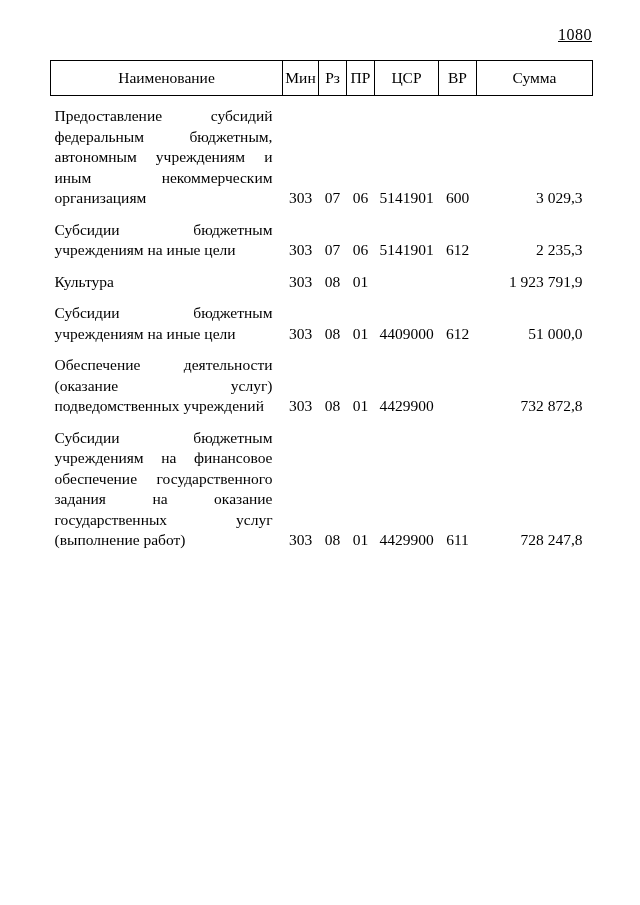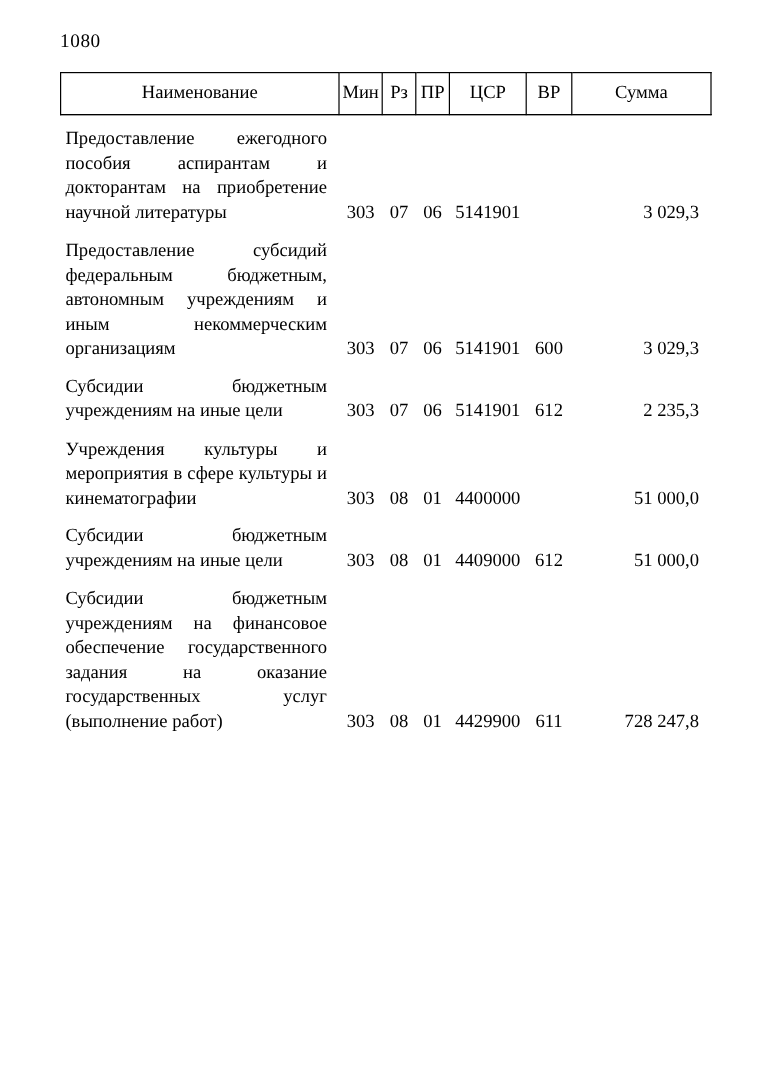--- a/index.html
+++ b/index.html
@@ -11,24 +11,25 @@
   }
   .page {
     position: relative;
     width: 640px;
     height: 905px;
     background: #ffffff;
     box-sizing: border-box;
     padding: 26px 48px 0 50px;
   }
   .page-number {
-    text-align: left;
+    text-align: right;
     font-size: 16px;
     margin: 0 0 16px 0;
     letter-spacing: 0.5px;
+    text-decoration: underline;
   }
   table.budget {
     border-collapse: collapse;
     table-layout: fixed;
     width: 542px;
     font-size: 15.5px;
   }
   table.budget thead th {
     border: 1.5px solid #000000;
     font-weight: normal;
@@ -82,63 +83,63 @@
         <th>Мин</th>
         <th>Рз</th>
         <th>ПР</th>
         <th>ЦСР</th>
         <th>ВР</th>
         <th>Сумма</th>
       </tr>
     </thead>
     <tbody>
         <tr>
-          <td class="c-name">Предоставление ежегодного пособия аспирантам и докторантам на приобретение научной литературы</td>
-          <td class="c-num c-min">303</td>
-          <td class="c-num c-rz">07</td>
-          <td class="c-num c-pr">06</td>
-          <td class="c-num c-csr">5141901</td>
-          <td class="c-num c-vr"></td>
-          <td class="c-sum">3 029,3</td>
-        </tr>
-        <tr>
           <td class="c-name">Предоставление субсидий федеральным бюджетным, автономным учреждениям и иным некоммерческим организациям</td>
           <td class="c-num c-min">303</td>
           <td class="c-num c-rz">07</td>
           <td class="c-num c-pr">06</td>
           <td class="c-num c-csr">5141901</td>
           <td class="c-num c-vr">600</td>
           <td class="c-sum">3 029,3</td>
         </tr>
         <tr>
           <td class="c-name">Субсидии бюджетным учреждениям на иные цели</td>
           <td class="c-num c-min">303</td>
           <td class="c-num c-rz">07</td>
           <td class="c-num c-pr">06</td>
           <td class="c-num c-csr">5141901</td>
           <td class="c-num c-vr">612</td>
           <td class="c-sum">2 235,3</td>
         </tr>
         <tr>
-          <td class="c-name">Учреждения культуры и мероприятия в сфере культуры и кинематографии</td>
+          <td class="c-name">Культура</td>
           <td class="c-num c-min">303</td>
           <td class="c-num c-rz">08</td>
           <td class="c-num c-pr">01</td>
-          <td class="c-num c-csr">4400000</td>
+          <td class="c-num c-csr"></td>
           <td class="c-num c-vr"></td>
-          <td class="c-sum">51 000,0</td>
+          <td class="c-sum">1 923 791,9</td>
         </tr>
         <tr>
           <td class="c-name">Субсидии бюджетным учреждениям на иные цели</td>
           <td class="c-num c-min">303</td>
           <td class="c-num c-rz">08</td>
           <td class="c-num c-pr">01</td>
           <td class="c-num c-csr">4409000</td>
           <td class="c-num c-vr">612</td>
           <td class="c-sum">51 000,0</td>
+        </tr>
+        <tr>
+          <td class="c-name">Обеспечение деятельности (оказание услуг) подведомственных учреждений</td>
+          <td class="c-num c-min">303</td>
+          <td class="c-num c-rz">08</td>
+          <td class="c-num c-pr">01</td>
+          <td class="c-num c-csr">4429900</td>
+          <td class="c-num c-vr"></td>
+          <td class="c-sum">732 872,8</td>
         </tr>
         <tr>
           <td class="c-name">Субсидии бюджетным учреждениям на финансовое обеспечение государственного задания на оказание государственных услуг (выполнение работ)</td>
           <td class="c-num c-min">303</td>
           <td class="c-num c-rz">08</td>
           <td class="c-num c-pr">01</td>
           <td class="c-num c-csr">4429900</td>
           <td class="c-num c-vr">611</td>
           <td class="c-sum">728 247,8</td>
         </tr>

